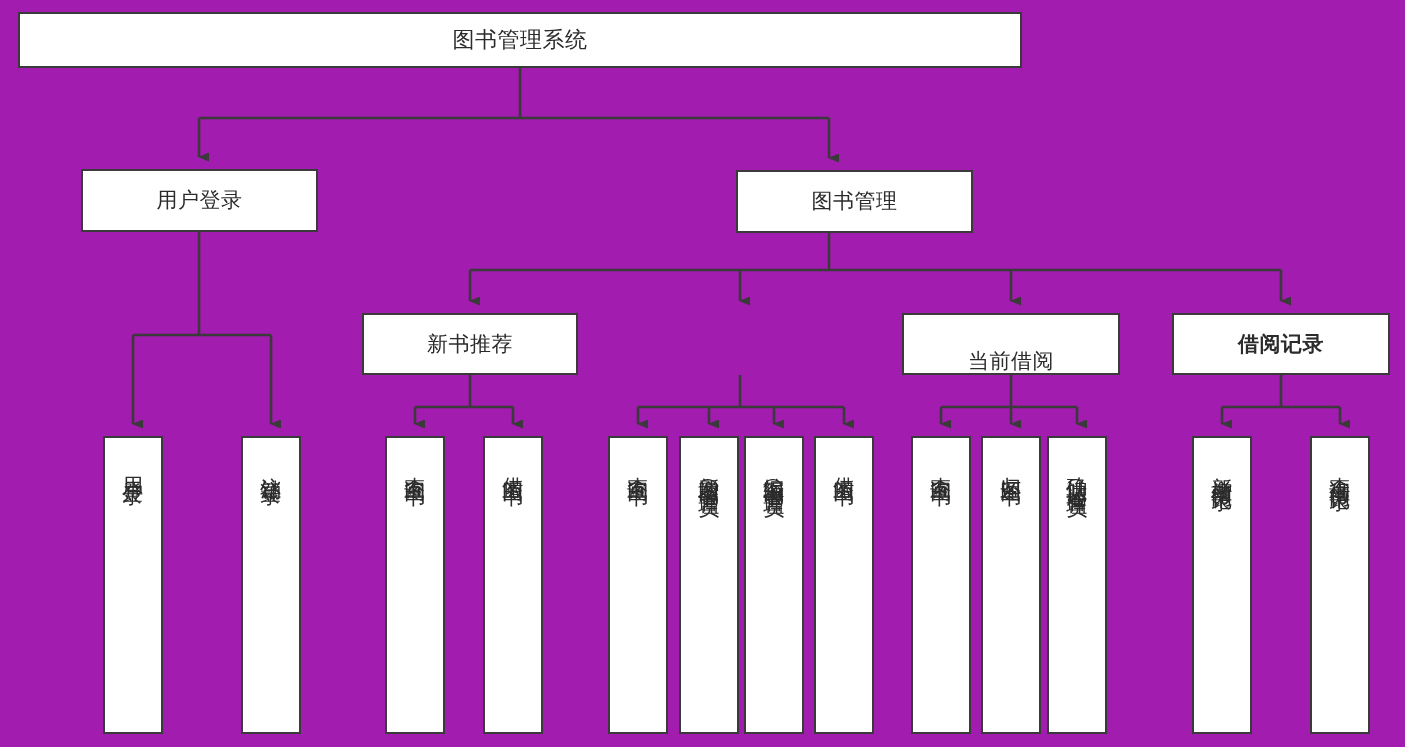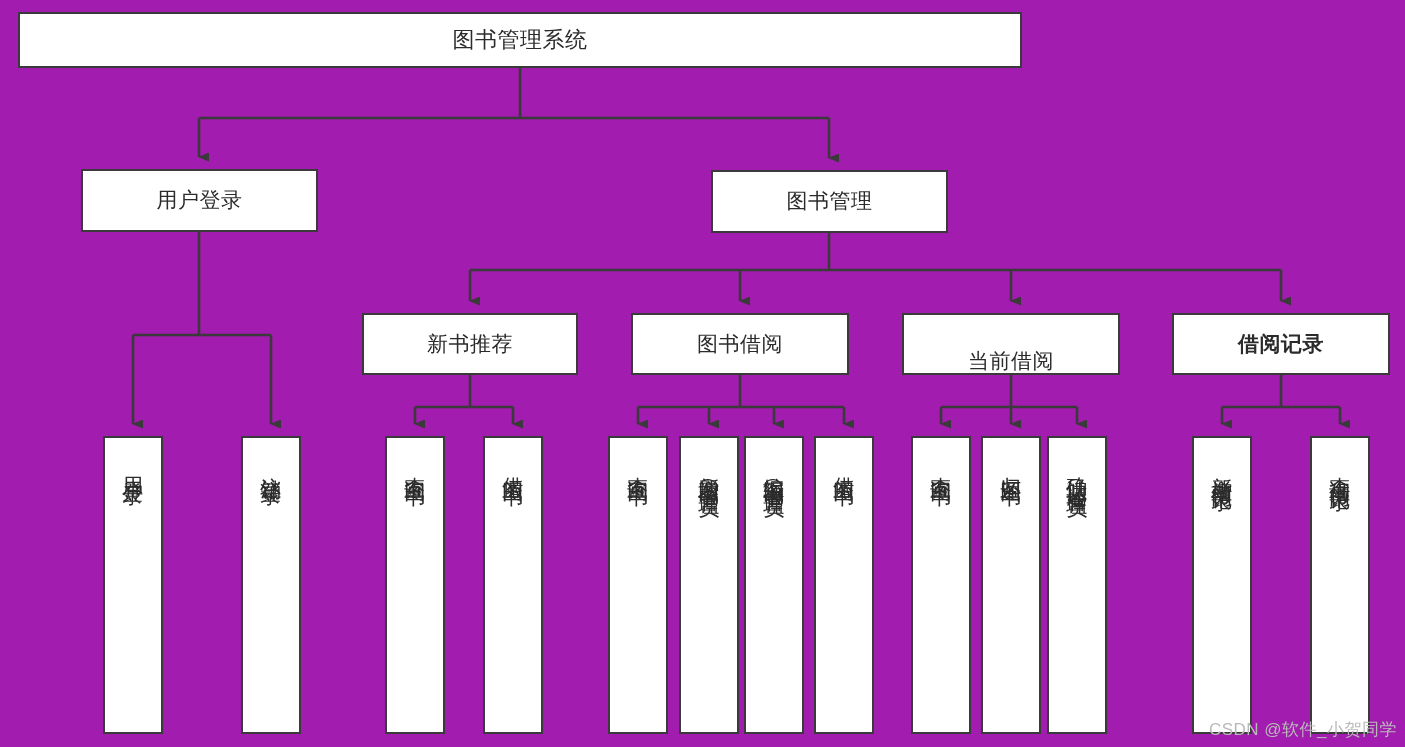--- a/index.html
+++ b/index.html
@@ -120,29 +120,26 @@
     </g>
   </svg>
 
   <div class="node root" style="left:18px; top:12px; width:1004px; height:56px;">
     <span class="label">图书管理系统</span>
   </div>
 
   <div class="node" style="left:81px; top:169px; width:237px; height:63px;">
     <span class="label">用户登录</span>
   </div>
-  <div class="node" style="left:711px; top:170px; width:237px; height:63px;">
+  <div class="node" style="left:736px; top:170px; width:237px; height:63px;">
     <span class="label">图书管理</span>
   </div>
 
   <div class="node" style="left:362px; top:313px; width:216px; height:62px;text-align:center;">
     <span class="label">新书推荐</span>
-  </div>
-  <div class="node" style="left:631px; top:313px; width:218px; height:62px;">
-    <span class="label">图书借阅</span>
   </div>
   <div class="node" style="left:902px; top:313px; width:218px; height:62px;align-items:flex-end;">
     <span class="label">当前借阅</span>
   </div>
   <div class="node" style="left:1172px; top:313px; width:218px; height:62px;font-weight:bold;">
     <span class="label">借阅记录</span>
   </div>
 
   <div class="node leaf" style="left:103px; top:436px; width:60px; height:298px;">
     <span class="label">用户登录</span>
@@ -181,15 +178,14 @@
     <span class="label">确认归还（管理员）</span>
   </div>
 
   <div class="node leaf" style="left:1192px; top:436px; width:60px; height:298px;">
     <span class="label">新增借阅记录</span>
   </div>
   <div class="node leaf" style="left:1310px; top:436px; width:60px; height:298px;">
     <span class="label">查询借阅记录</span>
   </div>
 
-  <div class="watermark">CSDN @软件_小贺同学</div>
 
 </div>
 
 </body></html>

